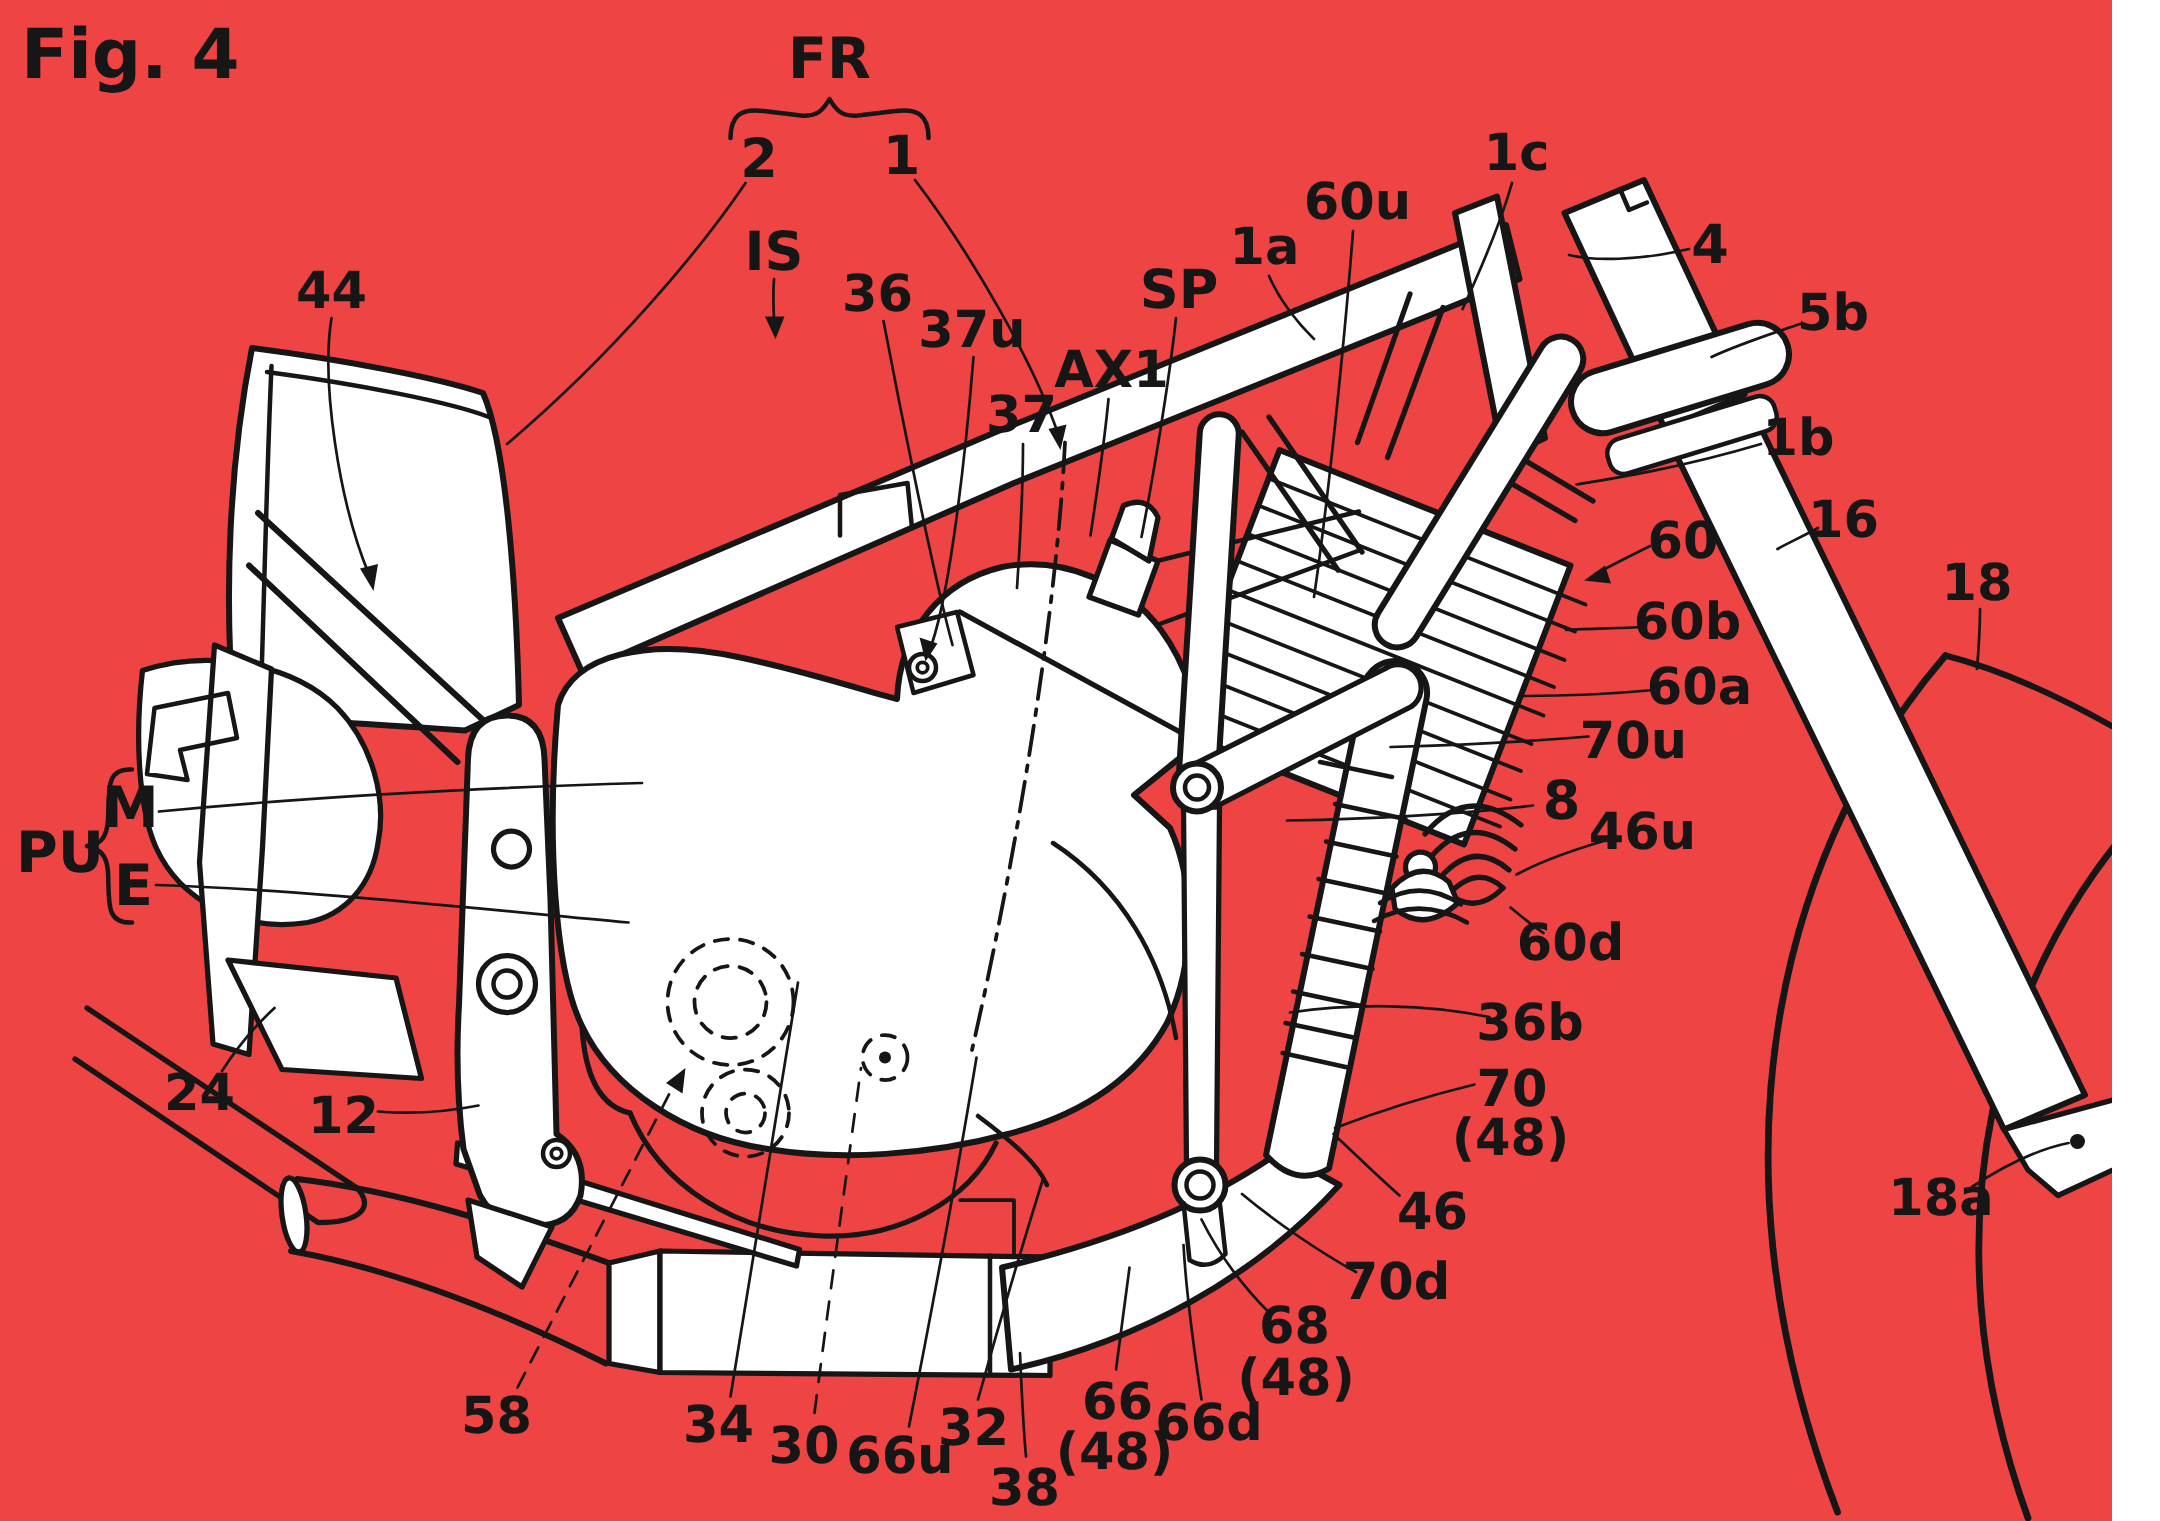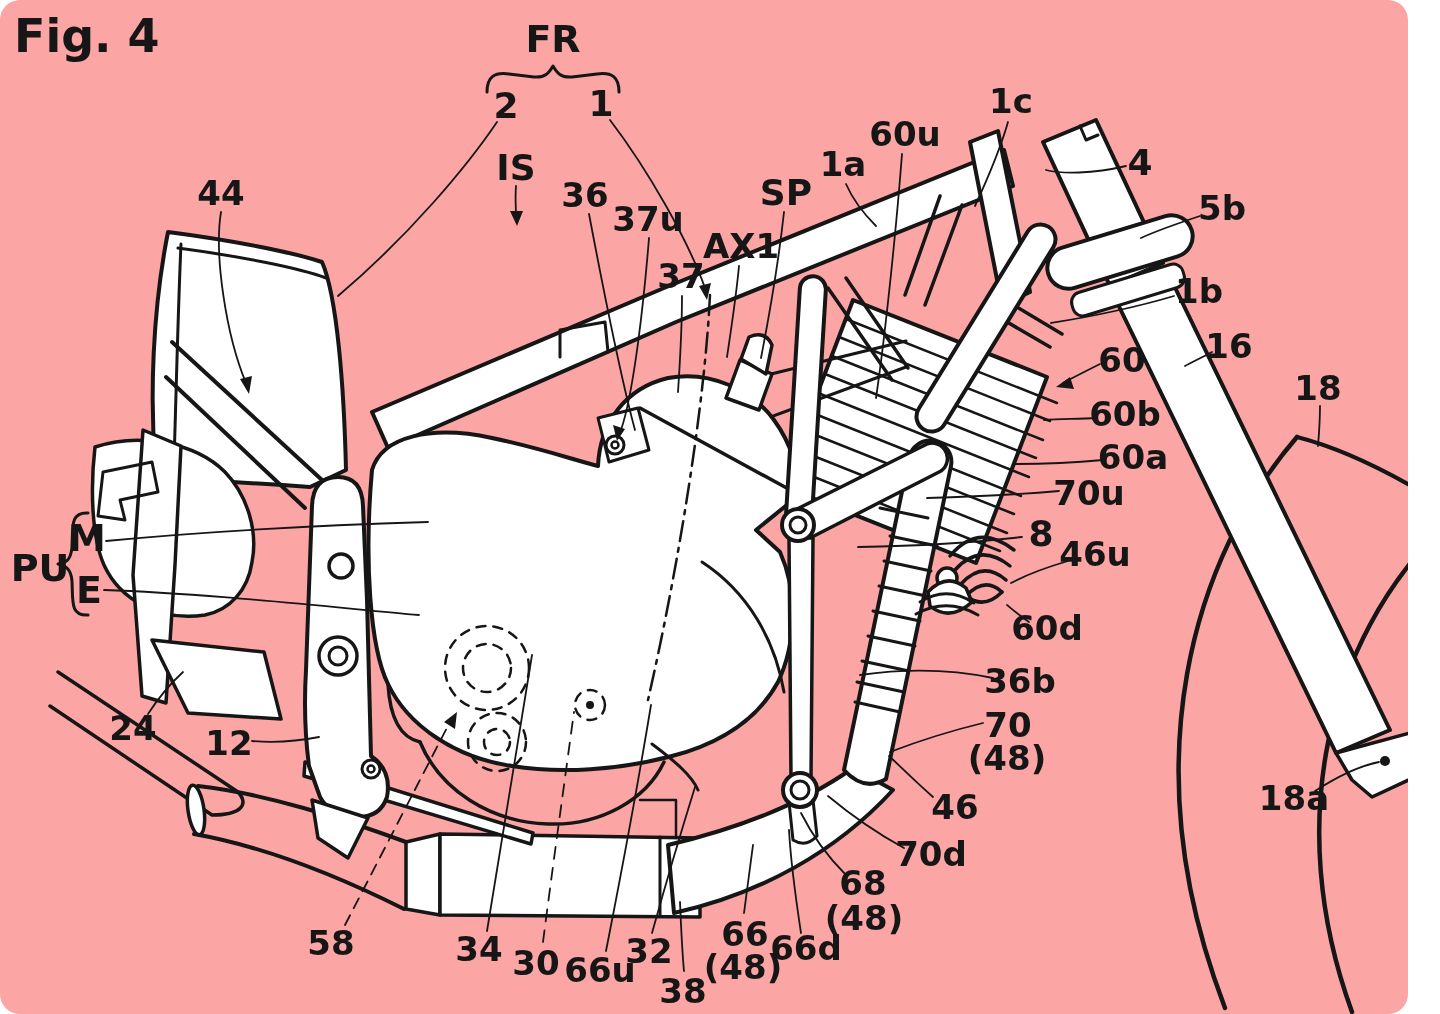--- a/index.html
+++ b/index.html
@@ -1,16 +1,16 @@
 <!DOCTYPE html>
 <html><head>
 <meta charset="utf-8">
 <style>
   html,body{margin:0;padding:0;background:#ffffff;}
-  .page{width:1408px;height:1014px;position:relative;background:#fca5a5;overflow:hidden;border-radius:20px;}
+  .page{width:1408px;height:1014px;position:relative;background:#ef4444;overflow:hidden;}
   svg{display:block;}
   .lbl{font-family:"DejaVu Sans","Liberation Sans",sans-serif;font-weight:bold;fill:#161616;}
   .ttl{font-family:"DejaVu Sans","Liberation Sans",sans-serif;font-weight:bold;fill:#161616;font-size:46px;}
 </style>
 </head>
 <body>
 
 <div class="page">
 <svg viewBox="0 0 1440 1014" width="1440" height="1014">
 

